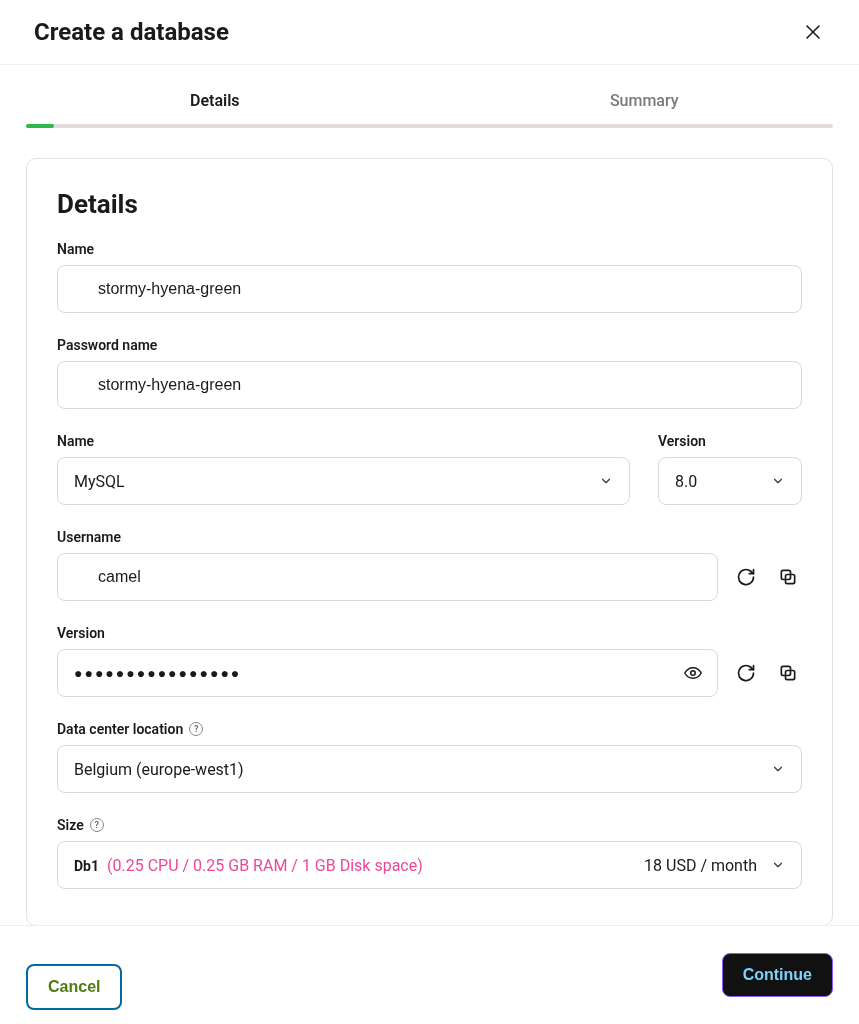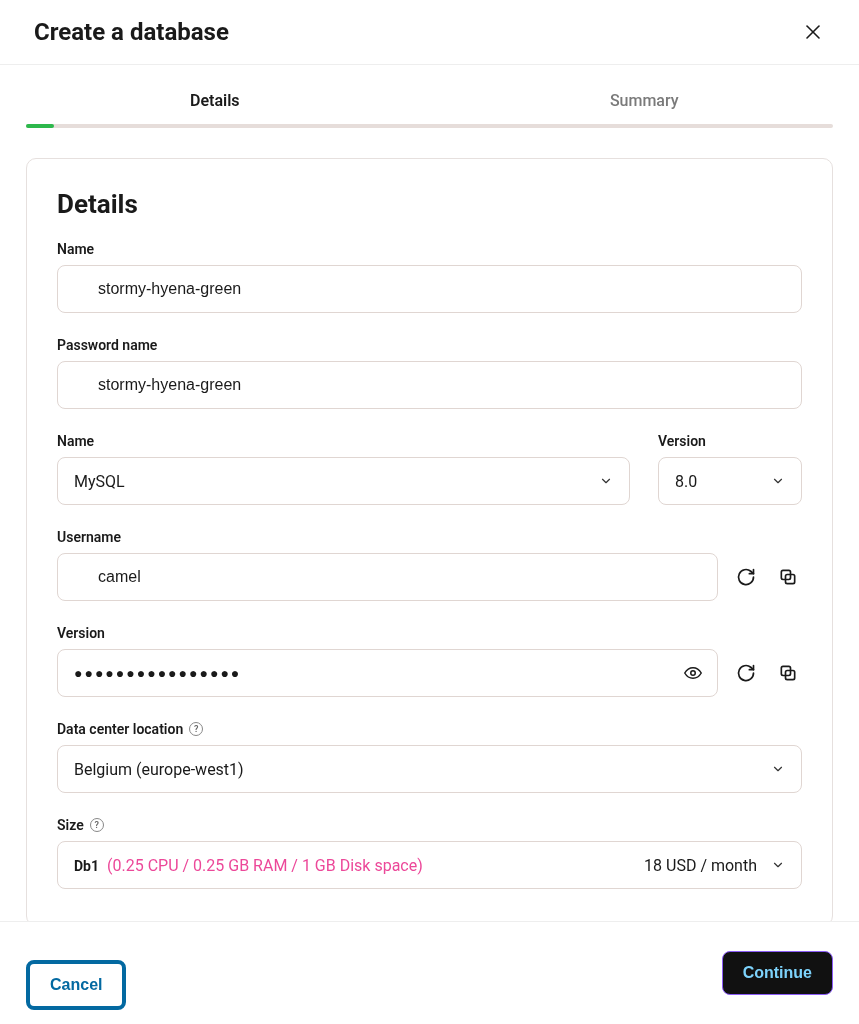--- a/index.html
+++ b/index.html
@@ -181,22 +181,22 @@
   }
   .btn {
     border-radius: 8px;
     font-size: 16px;
     font-weight: 600;
     padding: 12px 20px;
     cursor: pointer;
   }
   .btn-secondary {
     background: #fff;
-    border: 4px solid #0369a1;
-    color: #0369a1;
+    border: 2px solid #0369a1;
+    color: #4d7c0f;
     margin-top: 24px;
   }
   .btn-primary {
     background: #111;
     border: 1px solid #8b5cf6;
     color: #7dd3fc;
   }
   .dots {
     letter-spacing: 2px;
     font-size: 14px;

